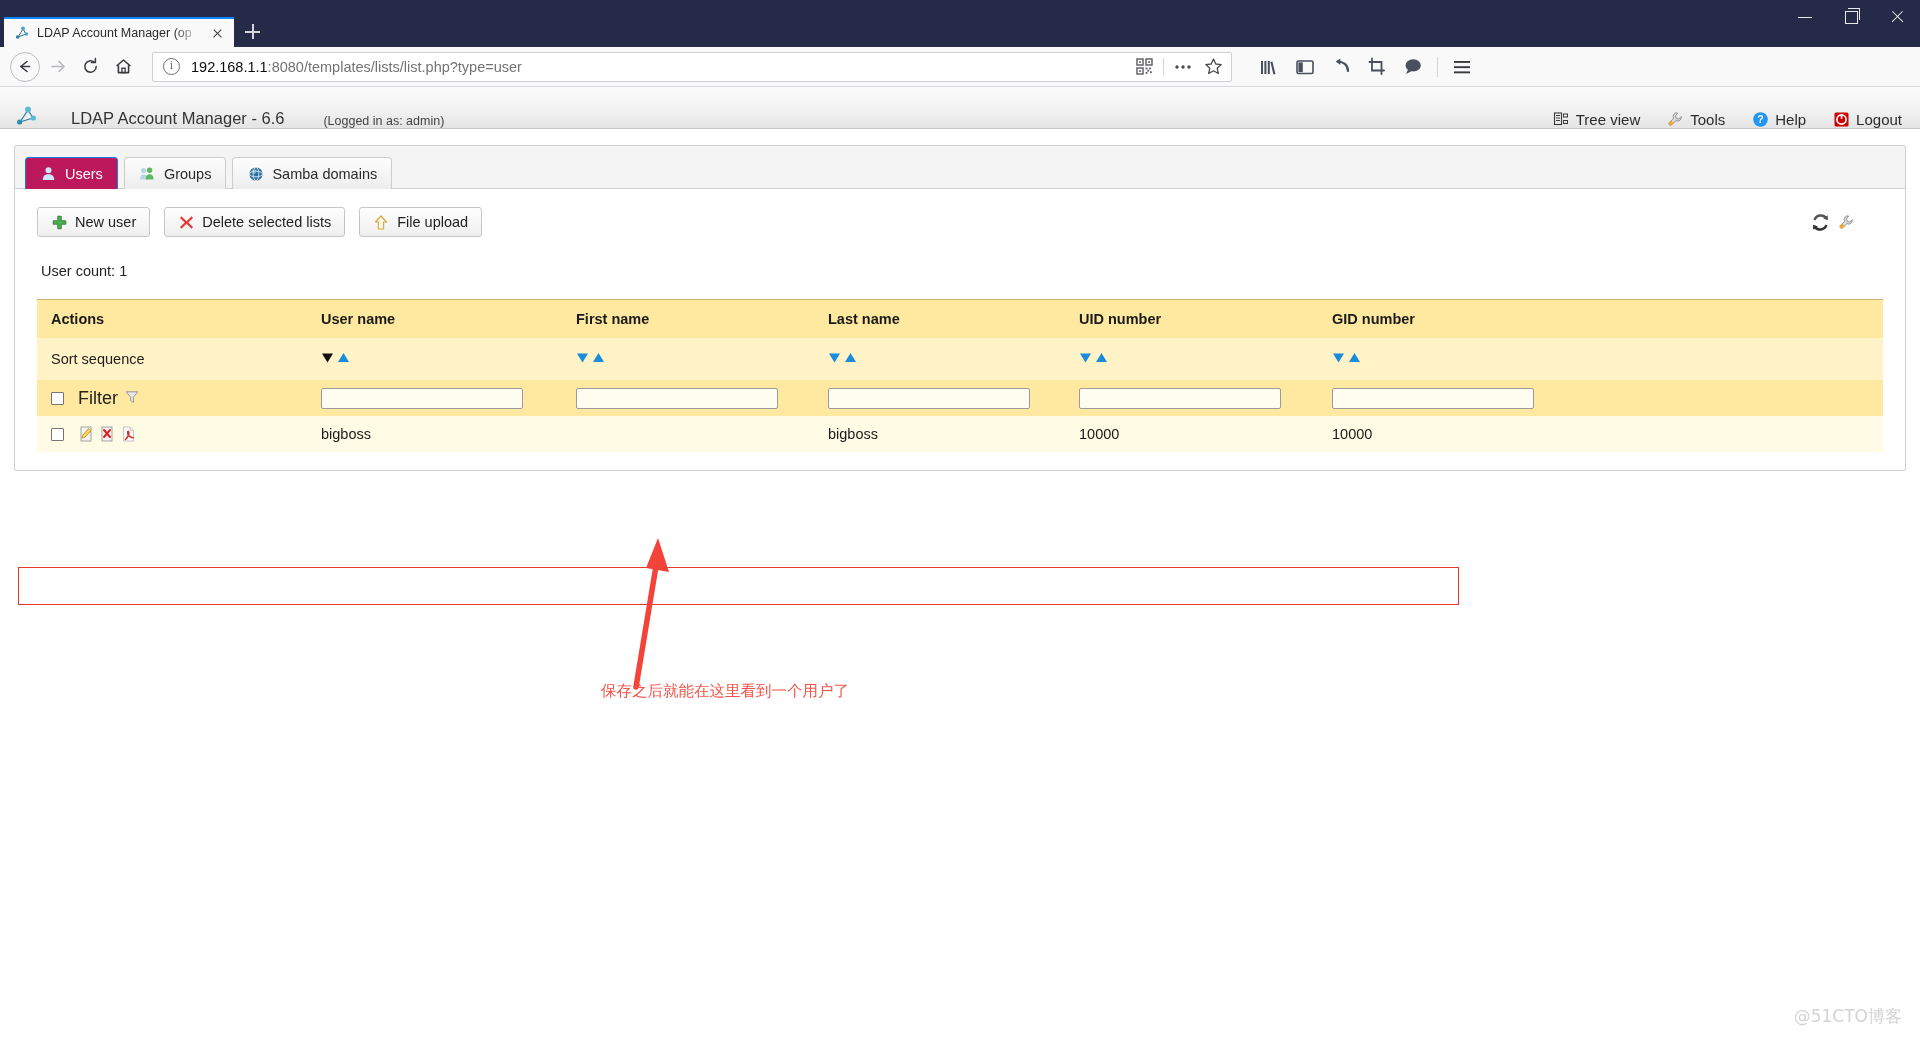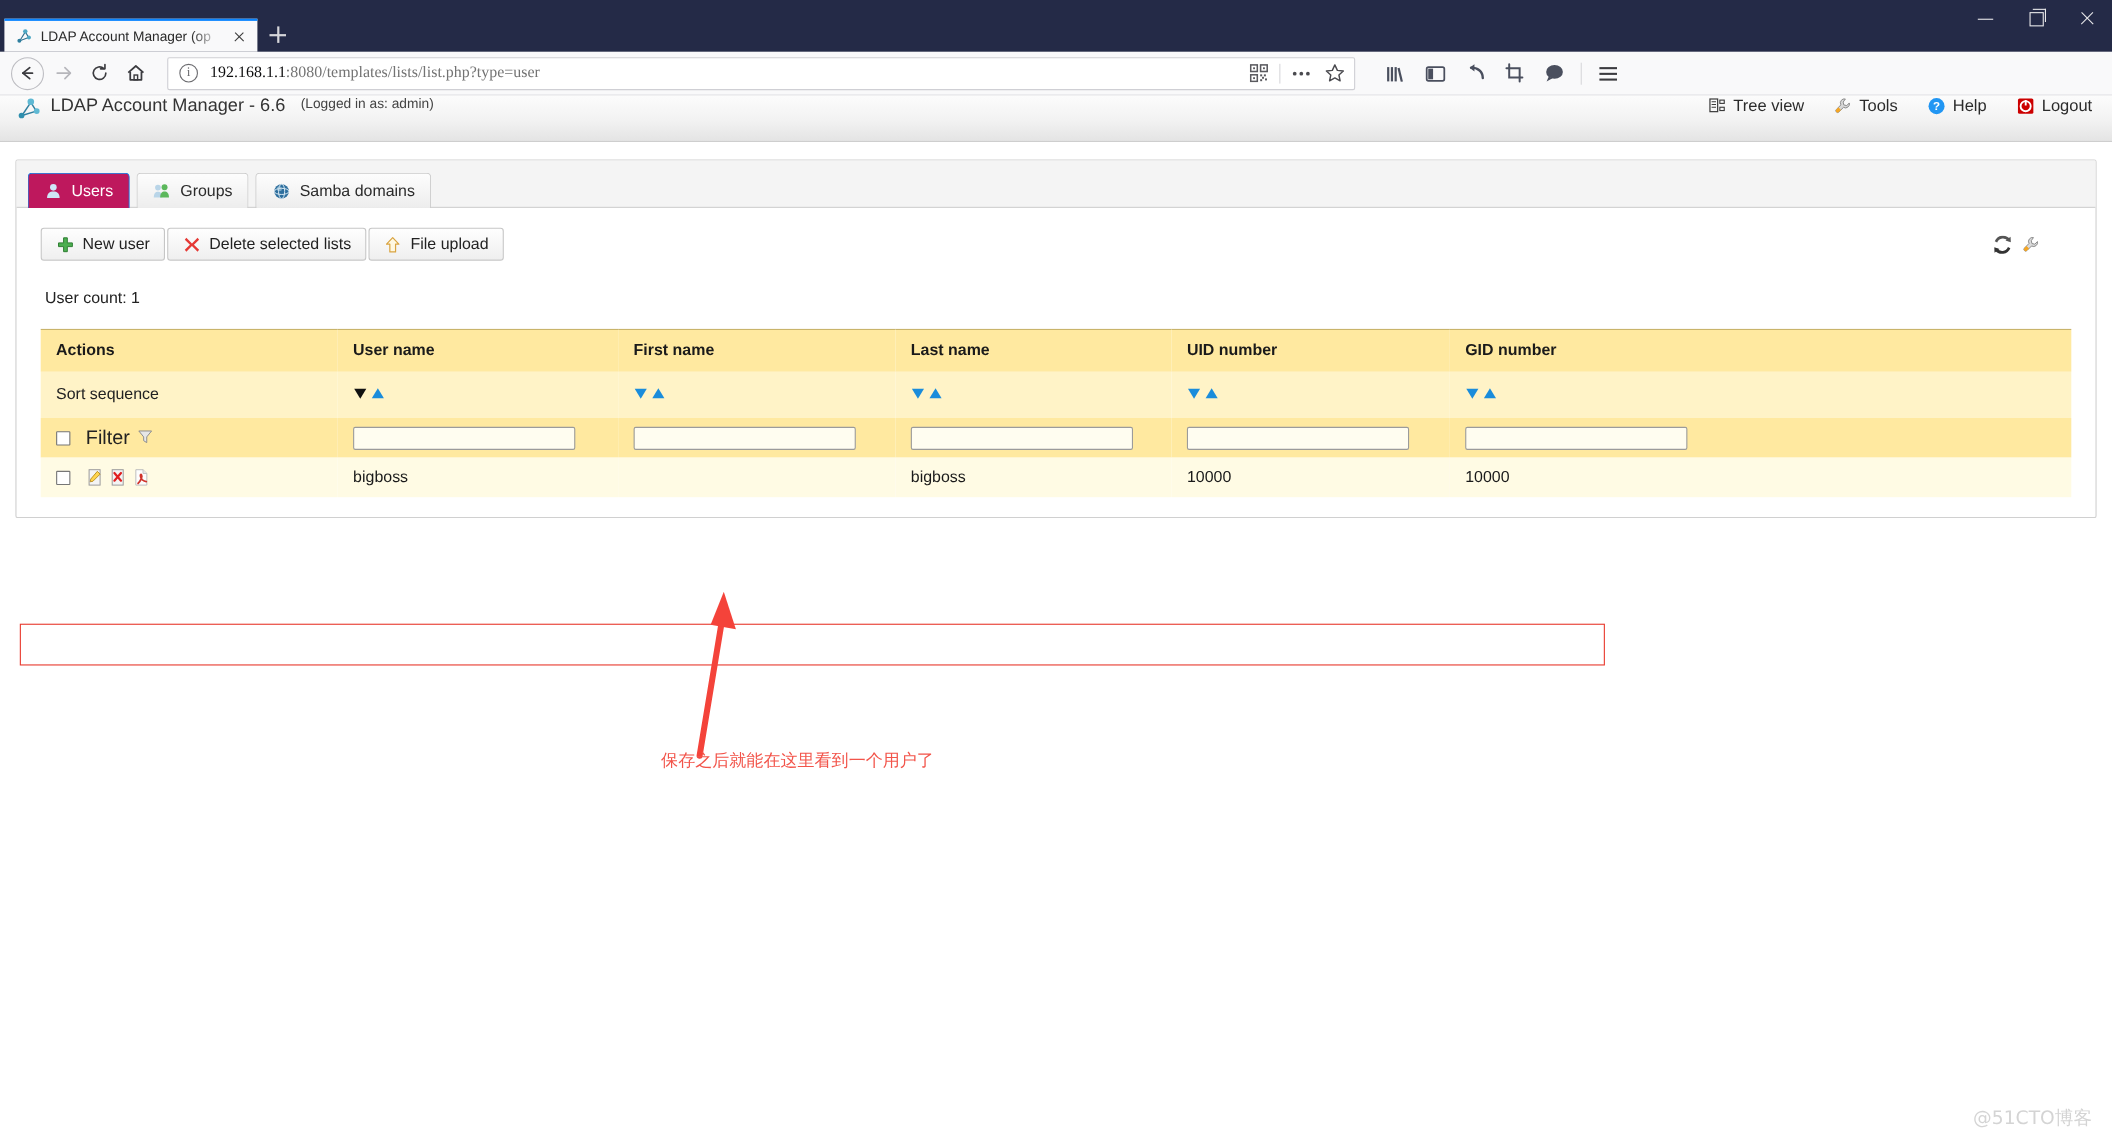--- a/index.html
+++ b/index.html
@@ -83,21 +83,21 @@
   }
   .navbtn svg { display: block; }
   .back-circle {
     border: 1.3px solid #bdbdc2; border-radius: 50%; width: 30px; height: 30px;
     display:flex; align-items:center; justify-content:center;
   }
 
   .urlbar {
     flex: 1 1 auto; height: 30px; margin: 0 10px 0 12px;
     background: #ffffff; border: 1px solid #cfcfd4; border-radius: 2px;
-    display: flex; align-items: center; padding: 0 4px 0 10px; max-width: 1080px; font-family: Liberation Serif, serif;
+    display: flex; align-items: center; padding: 0 4px 0 10px; max-width: 1080px;
   }
   .url-info {
     width: 17px; height: 17px; border: 1.3px solid #6c6c70; border-radius: 50%;
     position: relative; flex: 0 0 17px; margin-right: 11px;
   }
   .url-info:before {
     content:"i"; position:absolute; left:0; right:0; top:-1px; text-align:center;
     font-size: 12px; color: #6c6c70; font-family: "Liberation Serif", serif;
   }
   .url-text { font-size: 14.5px; color: #0c0c0d; flex: 1 1 auto; white-space: nowrap; }
@@ -110,21 +110,21 @@
   .tb-btn { width: 34px; height: 30px; display:flex; align-items:center; justify-content:center; cursor:pointer; }
   .tb-sep { width: 1px; height: 20px; background: #d7d7db; margin: 0 5px; }
 
   
   .page { position: relative; width: 1920px; height: 965px; background: #ffffff; }
 
   .lam-header {
     height: 42px;
     background: linear-gradient(to bottom, #fcfcfc 0%, #f2f2f2 55%, #e4e4e4 100%);
     border-bottom: 1px solid #c9c9c9;
-    display: flex; align-items: flex-start; padding: 0 18px 0 14px;
+    display: flex; align-items: flex-end; padding: 0 18px 0 14px; gap: 25px;
   }
   .lam-logo { width: 26px; height: 24px; flex: 0 0 26px; margin-right: 6px; }
   .lam-title { font-size: 16.5px; color: #333333; }
   .lam-loggedin { font-size: 12.5px; color: #444; margin-left: 14px; }
   .lam-navlinks { margin-left: auto; display: flex; align-items: center; gap: 26px; }
   .lam-navlink {
     display: flex; align-items: center; gap: 6px; font-size: 15px; color: #2b2b2b; cursor: pointer;
   }
   .lam-navlink .ico { width: 18px; height: 18px; flex: 0 0 18px; display:flex; align-items:center; justify-content:center;}
 
@@ -148,21 +148,21 @@
     font-size: 14.5px; color: #2b2b2b; cursor: pointer; position: relative; top: 1px;
   }
   .ltab.active {
     background: #be185d; border-color: #0f7fe8; color: #ffffff;
   }
   .ltab .ico { width: 17px; height: 17px; flex: 0 0 17px; display:flex; align-items:center; justify-content:center;}
 
   .toolbar-row { display: flex; align-items: center; padding: 18px 22px 0 22px; }
   .tbtn {
     display: flex; align-items: center; gap: 8px;
-    height: 30px; padding: 0 13px; margin-right: 2px;
+    height: 30px; padding: 0 13px; margin-right: 14px;
     border: 1px solid #c6c6c6; border-radius: 3px;
     background: linear-gradient(to bottom,#fefefe,#efefef);
     font-size: 14.5px; color: #222; cursor: pointer;
   }
   .tbtn .ico { width: 16px; height: 16px; flex: 0 0 16px; display:flex; align-items:center; justify-content:center;}
   .toolbar-icons { margin-left: auto; display: flex; align-items: center; gap: 8px; padding-right: 28px;}
   .toolbar-icons .ico { width: 18px; height: 18px; cursor: pointer; display:flex; align-items:center; justify-content:center;}
 
   .usercount { font-size: 14.5px; color: #222; padding: 26px 0 0 26px; }
 

